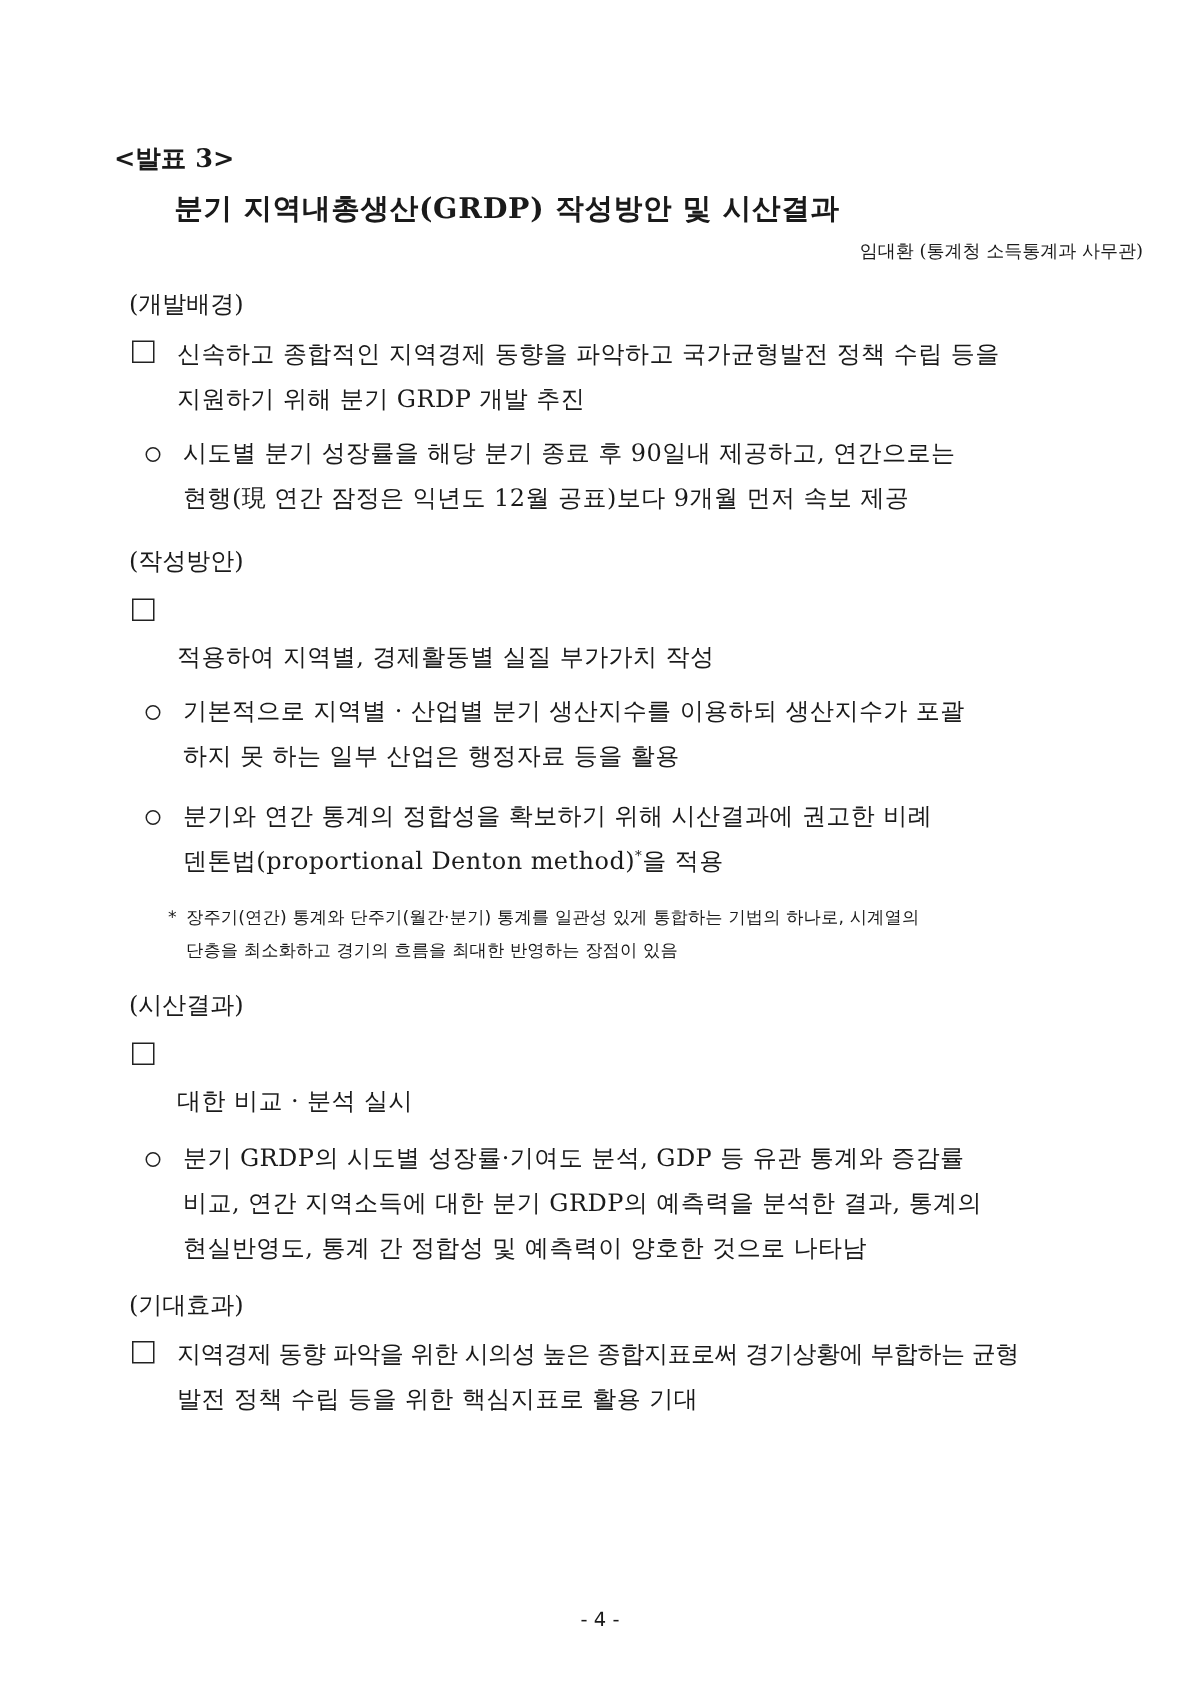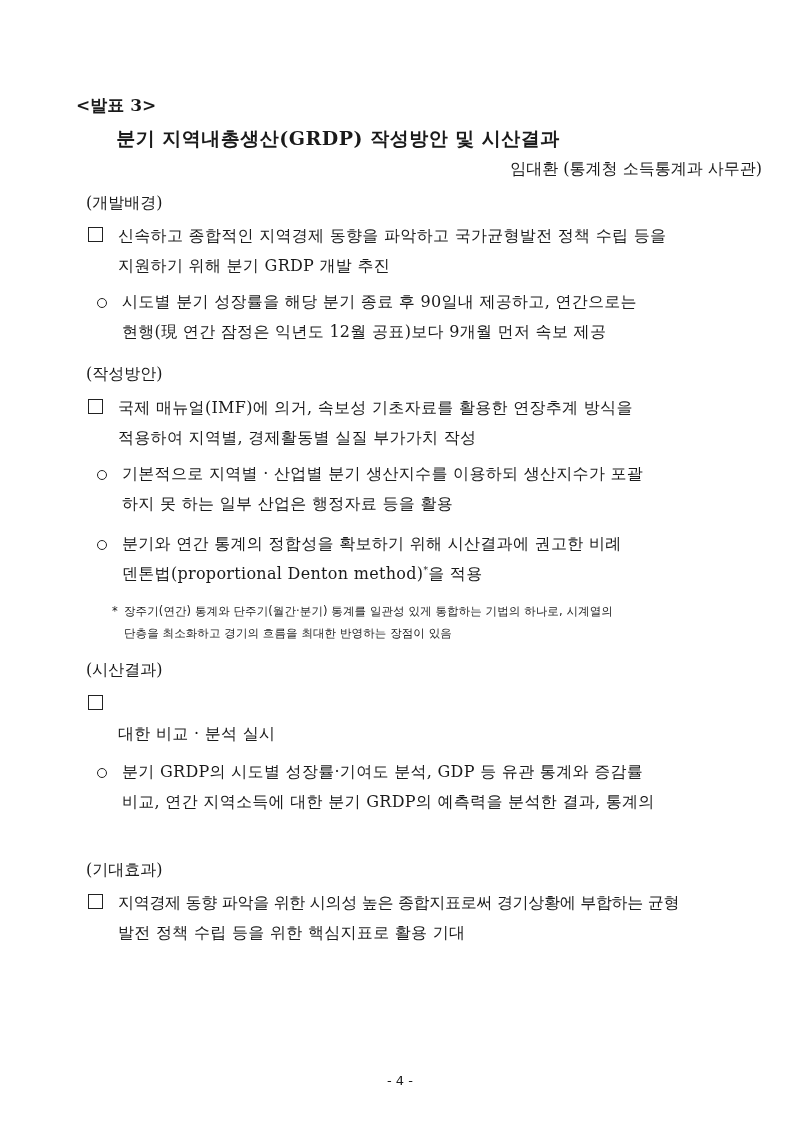--- a/index.html
+++ b/index.html
@@ -27,21 +27,21 @@
       font-size: 17px; font-weight: bold;
     }
     .title {
       left: 0; width: 676px; top: 126px;
       text-align: center;
       font-size: 19px; font-weight: bold;
       letter-spacing: 0.5px;
     }
     .author {
       right: 66px; top: 159px;
-      font-size: 16px;
+      font-size: 12px;
     }
     .section-head {
       left: 86px;
       font-size: 16px; font-weight: normal;
     }
     .line {
       font-size: 16px;
       letter-spacing: 0.3px;
     }
     .box {
@@ -94,21 +94,20 @@
     <span class="circle"></span>
   </div>
   <div class="abs line" style="left:122px; top:292px;">시도별 분기 성장률을 해당 분기 종료 후 90일내 제공하고, 연간으로는</div>
   <div class="abs line" style="left:122px; top:322px;">현행(現 연간 잠정은 익년도 12월 공표)보다 9개월 먼저 속보 제공</div>
 
   <div class="abs section-head" style="top:364px;">(작성방안)</div>
 
   <div class="abs line" style="left:88px; top:398px;">
     <span class="box"></span>
   </div>
-  <div class="abs line" style="left:118px; top:398px;">국제 매뉴얼(IMF)에 의거, 속보성 기초자료를 활용한 연장추계 방식을</div>
   <div class="abs line" style="left:118px; top:428px;">적용하여 지역별, 경제활동별 실질 부가가치 작성</div>
 
   <div class="abs line" style="left:97px; top:467px;">
     <span class="circle"></span>
   </div>
   <div class="abs line" style="left:122px; top:464px;">기본적으로 지역별 · 산업별 분기 생산지수를 이용하되 생산지수가 포괄</div>
   <div class="abs line" style="left:122px; top:494px;">하지 못 하는 일부 산업은 행정자료 등을 활용</div>
 
   <div class="abs line" style="left:97px; top:537px;">
     <span class="circle"></span>
@@ -127,20 +126,21 @@
   <div class="abs line" style="left:88px; top:694px;">
     <span class="box"></span>
   </div>
   <div class="abs line" style="left:118px; top:724px;">대한 비교 · 분석 실시</div>
 
   <div class="abs line" style="left:97px; top:765px;">
     <span class="circle"></span>
   </div>
   <div class="abs line" style="left:122px; top:762px;">분기 GRDP의 시도별 성장률·기여도 분석, GDP 등 유관 통계와 증감률</div>
   <div class="abs line" style="left:122px; top:792px;">비교, 연간 지역소득에 대한 분기 GRDP의 예측력을 분석한 결과, 통계의</div>
+  <div class="abs line" style="left:122px; top:822px;">현실반영도, 통계 간 정합성 및 예측력이 양호한 것으로 나타남</div>
 
   <div class="abs section-head" style="top:860px;">(기대효과)</div>
 
   <div class="abs line" style="left:88px; top:893px;">
     <span class="box"></span>
   </div>
   <div class="abs line" style="left:118px; top:893px; letter-spacing:-0.3px;">지역경제 동향 파악을 위한 시의성 높은 종합지표로써 경기상황에 부합하는 균형</div>
   <div class="abs line" style="left:118px; top:923px;">발전 정책 수립 등을 위한 핵심지표로 활용 기대</div>
 
   <div class="abs page-num">- 4 -</div>

